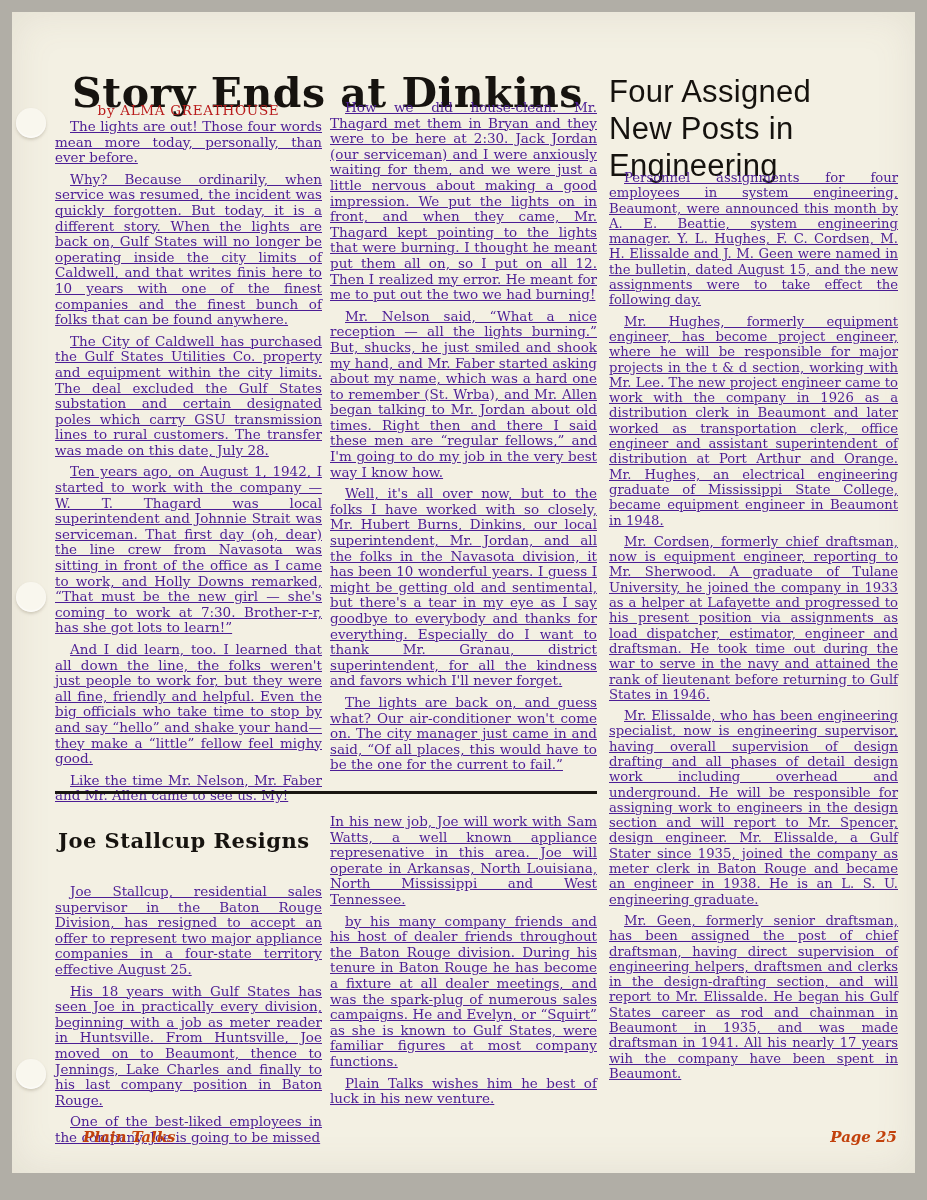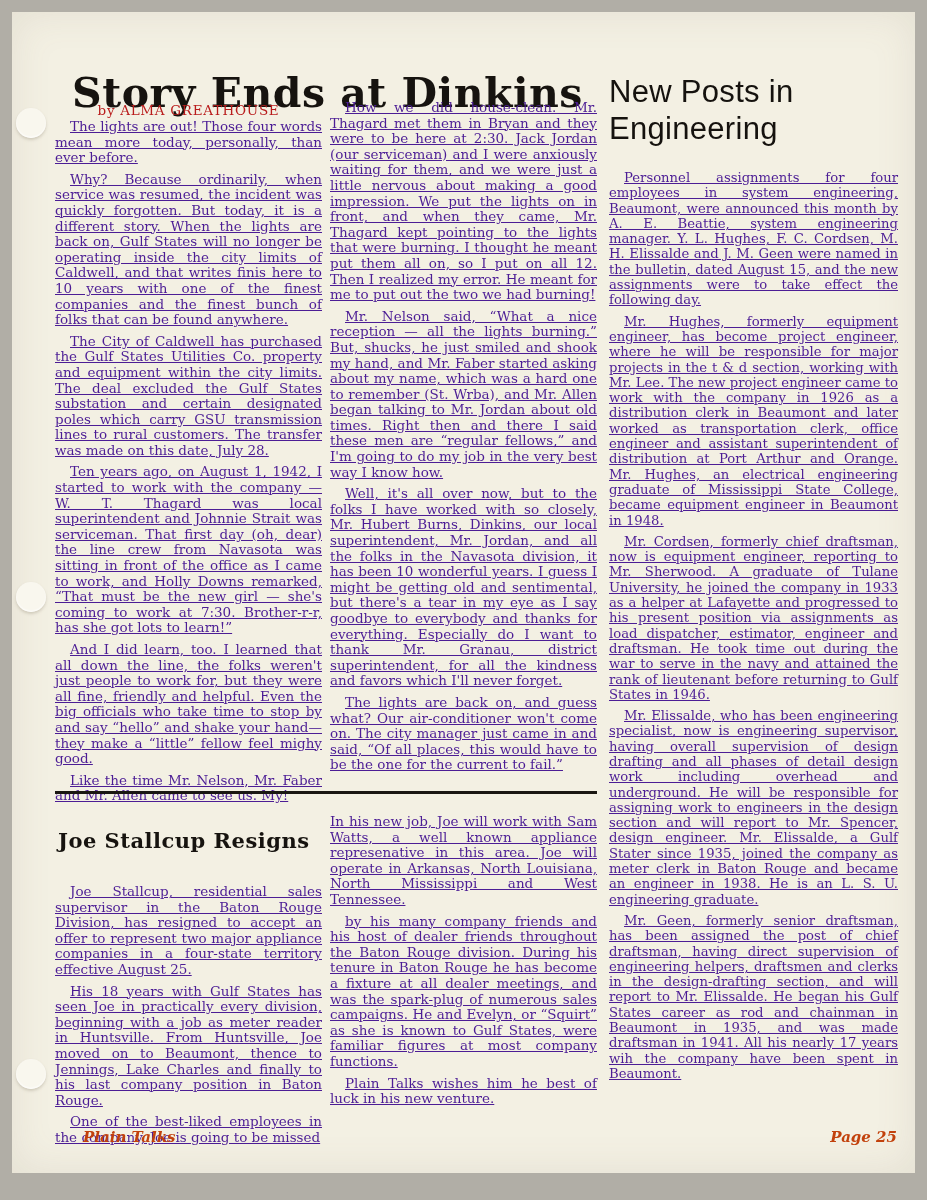--- a/index.html
+++ b/index.html
@@ -102,20 +102,21 @@
   <div id="caldwell-col2" class="body-text">
       <p>How we did house-clean.  Mr. Thagard met them in Bryan and they were to be here at 2:30.  Jack Jordan (our serviceman) and I were anxiously waiting for them, and we were just a little nervous about making a good impression.  We put the lights on in front, and when they came, Mr. Thagard kept pointing to the lights that were burning.  I thought he meant put them all on, so I put on all 12.  Then I realized my error.  He meant for me to put out the two we had burning!</p>
       <p>Mr. Nelson said, “What a nice reception — all the lights burning.”  But, shucks, he just smiled and shook my hand, and Mr. Faber started asking about my name, which was a hard one to remember (St. Wrba), and Mr. Allen began talking to Mr. Jordan about old times.  Right then and there I said these men are “regular fellows,” and I'm going to do my job in the very best way I know how.</p>
       <p>Well, it's all over now, but to the folks I have worked with so closely, Mr. Hubert Burns, Dinkins, our local superintendent, Mr. Jordan, and all the folks in the Navasota division, it has been 10 wonderful years.  I guess I might be getting old and sentimental, but there's a tear in my eye as I say goodbye to everybody and thanks for everything.  Especially do I want to thank Mr. Granau, district superintendent, for all the kindness and favors which I'll never forget.</p>
       <p>The lights are back on, and guess what?  Our air-conditioner won't come on.  The city manager just came in and said, “Of all places, this would have to be the one for the current to fail.”</p>
     </div>
 
   <div id="rule-caldwell"></div>
 
   <h1 id="eng-title">
+    <div>Four Assigned</div>
     <div>New Posts in</div>
     <div>Engineering</div>
   </h1>
 
   <div id="eng-body" class="body-text eng-text">
       <p>Personnel assignments for four employees in system engineering, Beaumont, were announced this month by A. E. Beattie, system engineering manager.  Y. L. Hughes, F. C. Cordsen, M. H. Elissalde and J. M. Geen were named in the bulletin, dated August 15, and the new assignments were to take effect the following day.</p>
       <p>Mr. Hughes, formerly equipment engineer, has become project engineer, where he will be responsible for major projects in the t &amp; d section, working with Mr. Lee.  The new project engineer came to work with the company in 1926 as a distribution clerk in Beaumont and later worked as transportation clerk, office engineer and assistant superintendent of distribution at Port Arthur and Orange.  Mr. Hughes, an electrical engineering graduate of Mississippi State College, became equipment engineer in Beaumont in 1948.</p>
       <p>Mr. Cordsen, formerly chief draftsman, now is equipment engineer, reporting to Mr. Sherwood.  A graduate of Tulane University, he joined the company in 1933 as a helper at Lafayette and progressed to his present position via assignments as load dispatcher, estimator, engineer and draftsman.  He took time out during the war to serve in the navy and attained the rank of lieutenant before returning to Gulf States in 1946.</p>
       <p>Mr. Elissalde, who has been engineering specialist, now is engineering supervisor, having overall supervision of design drafting and all phases of detail design work including overhead and underground.  He will be responsible for assigning work to engineers in the design section and will report to Mr. Spencer, design engineer.  Mr. Elissalde, a Gulf Stater since 1935, joined the company as meter clerk in Baton Rouge and became an engineer in 1938.  He is an L. S. U. engineering graduate.</p>
       <p>Mr. Geen, formerly senior draftsman, has been assigned the post of chief draftsman, having direct supervision of engineering helpers, draftsmen and clerks in the design-drafting section, and will report to Mr. Elissalde.  He began his Gulf States career as rod and chainman in Beaumont in 1935, and was made draftsman in 1941.  All his nearly 17 years wih the company have been spent in Beaumont.</p>

